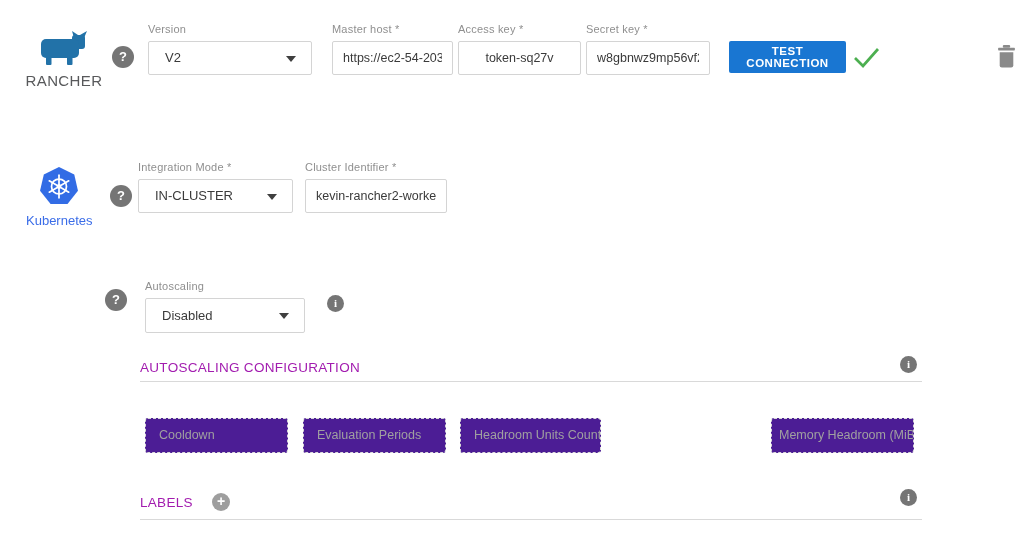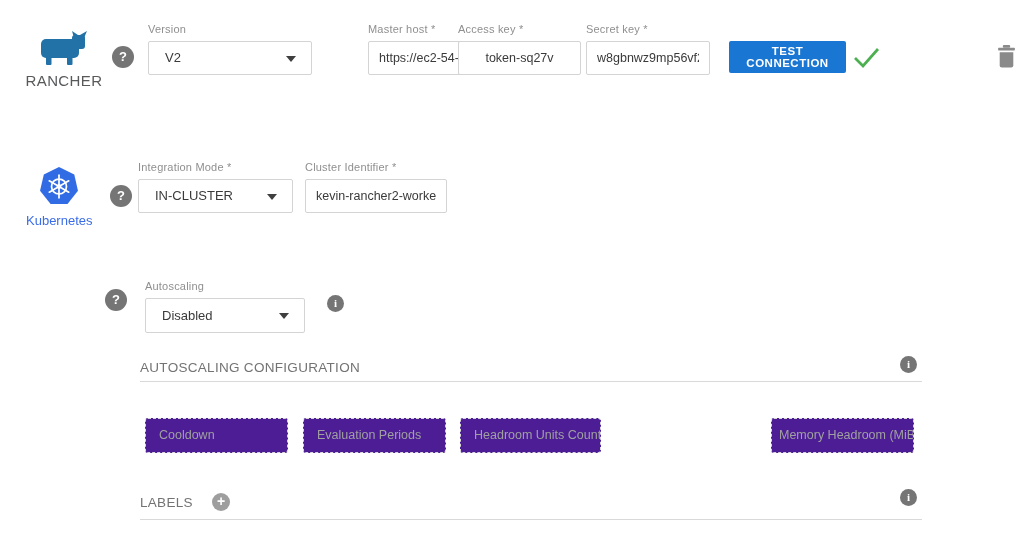--- a/index.html
+++ b/index.html
@@ -36,21 +36,21 @@
   .k8s-name { display:block; font-size:13px; color:#3b6de8; margin-top:2px; }
 
   
   .test-btn { position:absolute; left:729px; top:41px; width:117px; height:32px; background:#1976d2;
               border:0; border-radius:2px; color:#fff; font:11.5px "Liberation Sans",sans-serif;
               font-weight:bold; letter-spacing:.5px; cursor:pointer; }
   .check-wrap { position:absolute; left:853px; top:46px; }
   .trash-wrap { position:absolute; left:997px; top:45px; cursor:pointer; }
 
   
-  .section-heading { position:absolute; font-size:13.5px; color:#737373; letter-spacing:.3px; }
+  .section-heading { position:absolute; font-size:13.5px; color:#a21caf; letter-spacing:.3px; }
   .divider { position:absolute; width:782px; height:1px; background:#d9d9d9; }
   .dashed-field { position:absolute; top:418px; height:35px; background:#4c1d95;
                   border:1px dashed #d8d8d8; border-radius:3px;
                   font-size:12.5px; color:#a0a0a0; line-height:33px; padding-left:13px;
                   white-space:nowrap; overflow:hidden; }
 </style>
 </head>
 <body>
 
 <div class="canvas">
@@ -72,21 +72,21 @@
   <div class="help-icon" style="left:112px; top:46px;">?</div>
 
   <div class="group" style="left:148px; top:23px; width:164px;">
     <span class="f-label">Version</span>
     <div class="box select-box">
       <span class="select-value">V2</span>
       <span class="caret"></span>
     </div>
   </div>
 
-  <div class="group" style="left:332px; top:23px; width:121px;margin-left:36px;">
+  <div class="group" style="left:332px; top:23px; width:121px;">
     <span class="f-label">Master host *</span>
     <div class="box">
       <input class="text-input align-left" value="https://ec2-54-203-6" style="">
     </div>
   </div>
 
   <div class="group" style="left:458px; top:23px; width:123px;">
     <span class="f-label">Access key *</span>
     <div class="box">
       <input class="text-input" value="token-sq27v" style="">

